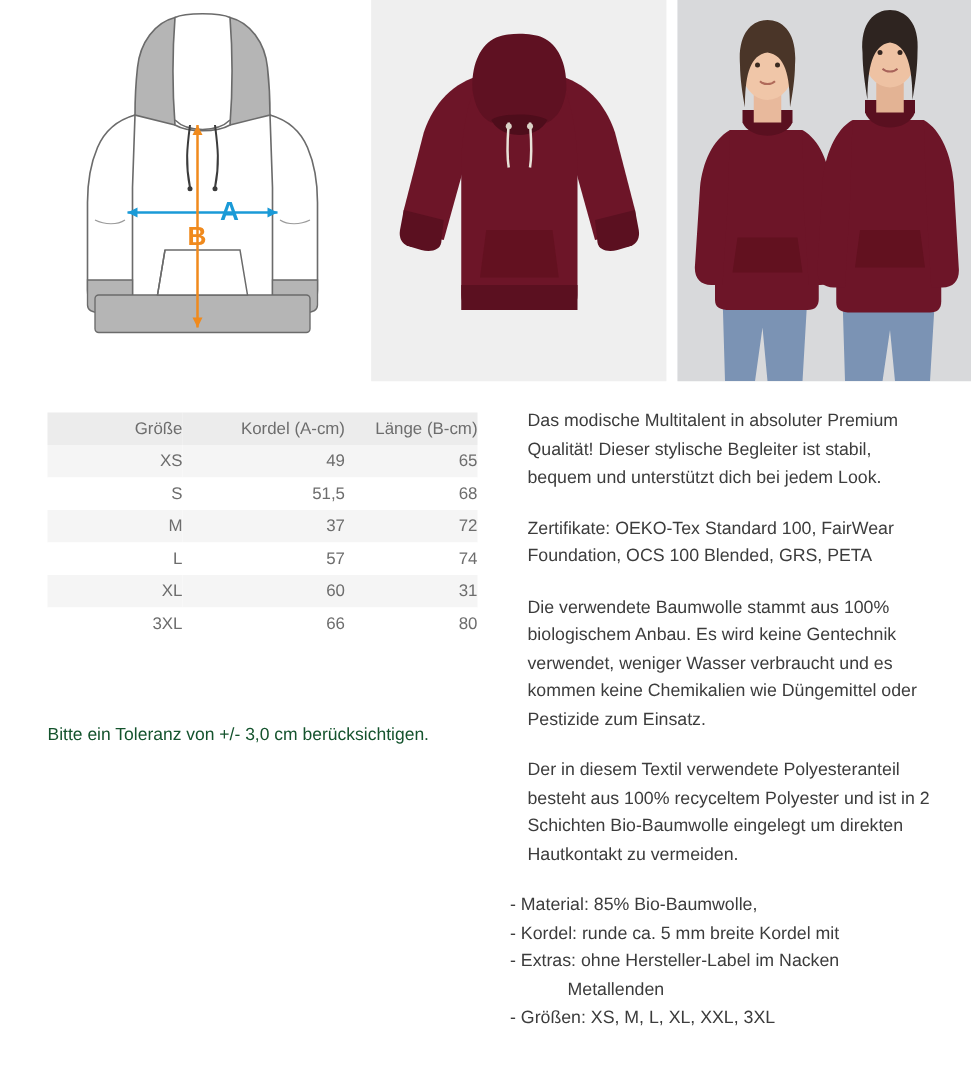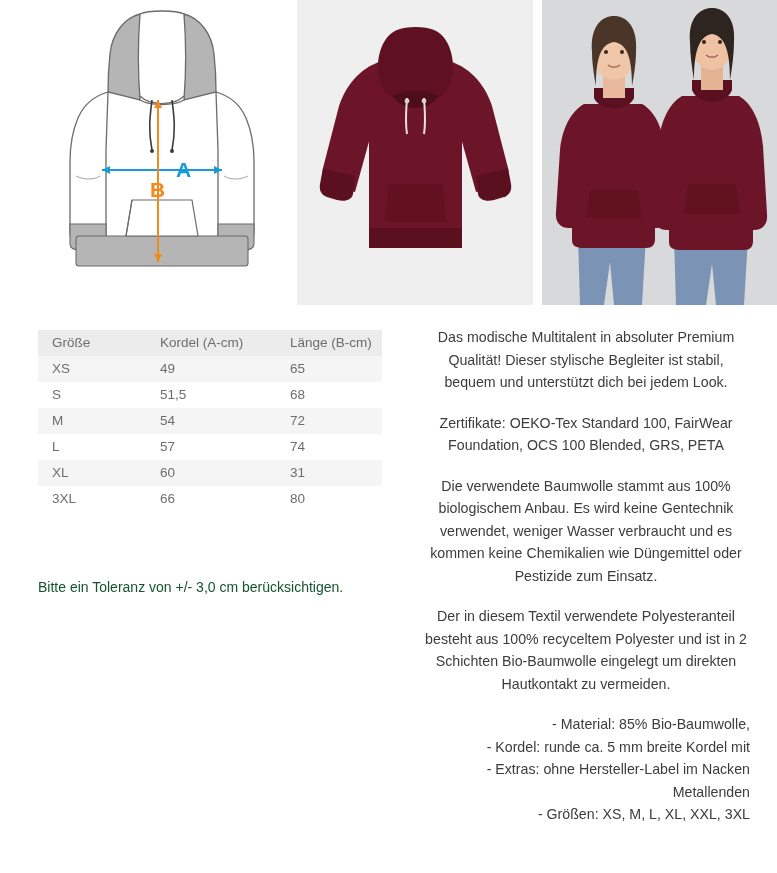--- a/index.html
+++ b/index.html
@@ -40,21 +40,21 @@
   .models-wrap { position: absolute; left: 0; top: 0; width: 235px; height: 305px; }
 
   
   .size-table {
     position: absolute; left: 38px; top: 330px;
     width: 344px;
     border-collapse: collapse;
     font-size: 13.5px;
   }
   .size-table th, .size-table td {
-    text-align: left;
+    text-align: right;
     padding: 6px 0 6px 14px;
     font-weight: normal;
     color: #6d6d6d;
     height: 25px;
     line-height: 14px;
   }
   .size-table th { color: #6d6d6d; font-size: 13.5px; }
   .size-table thead tr { background: #ececec; }
   .size-table tbody tr:nth-child(odd)  { background: #f5f5f5; }
   .size-table tbody tr:nth-child(even) { background: #ffffff; }
@@ -70,24 +70,24 @@
   }
 
   
   .desc {
     position: absolute; left: 408px; top: 326px;
     width: 342px;
     font-size: 14.2px;
     line-height: 22.5px;
     color: #3c3c3c;
   }
-  .desc p { margin: 0 0 18px 14px; text-align: center; }
+  .desc p { margin: 0 0 18px 14px; }
   .desc p:last-child { margin-bottom: 0; }
   .spec-list { margin: 0; padding: 0; list-style: none; }
-  .spec-list li { margin: 0; padding: 0; text-align: right; }
+  .spec-list li { margin: 0; padding: 0; }
   .spec-indent { display: inline-block; width: 46px; }
 </style>
 </head>
 <body>
 
 <div class="page">
 
   <div class="img-row">
 
     <div class="panel panel-tech">
@@ -213,21 +213,21 @@
         <td>49</td>
         <td>65</td>
       </tr>
       <tr>
         <td>S</td>
         <td>51,5</td>
         <td>68</td>
       </tr>
       <tr>
         <td>M</td>
-        <td>54</td>
+        <td>37</td>
         <td>72</td>
       </tr>
       <tr>
         <td>L</td>
         <td>57</td>
         <td>74</td>
       </tr>
       <tr>
         <td>XL</td>
         <td>60</td>

